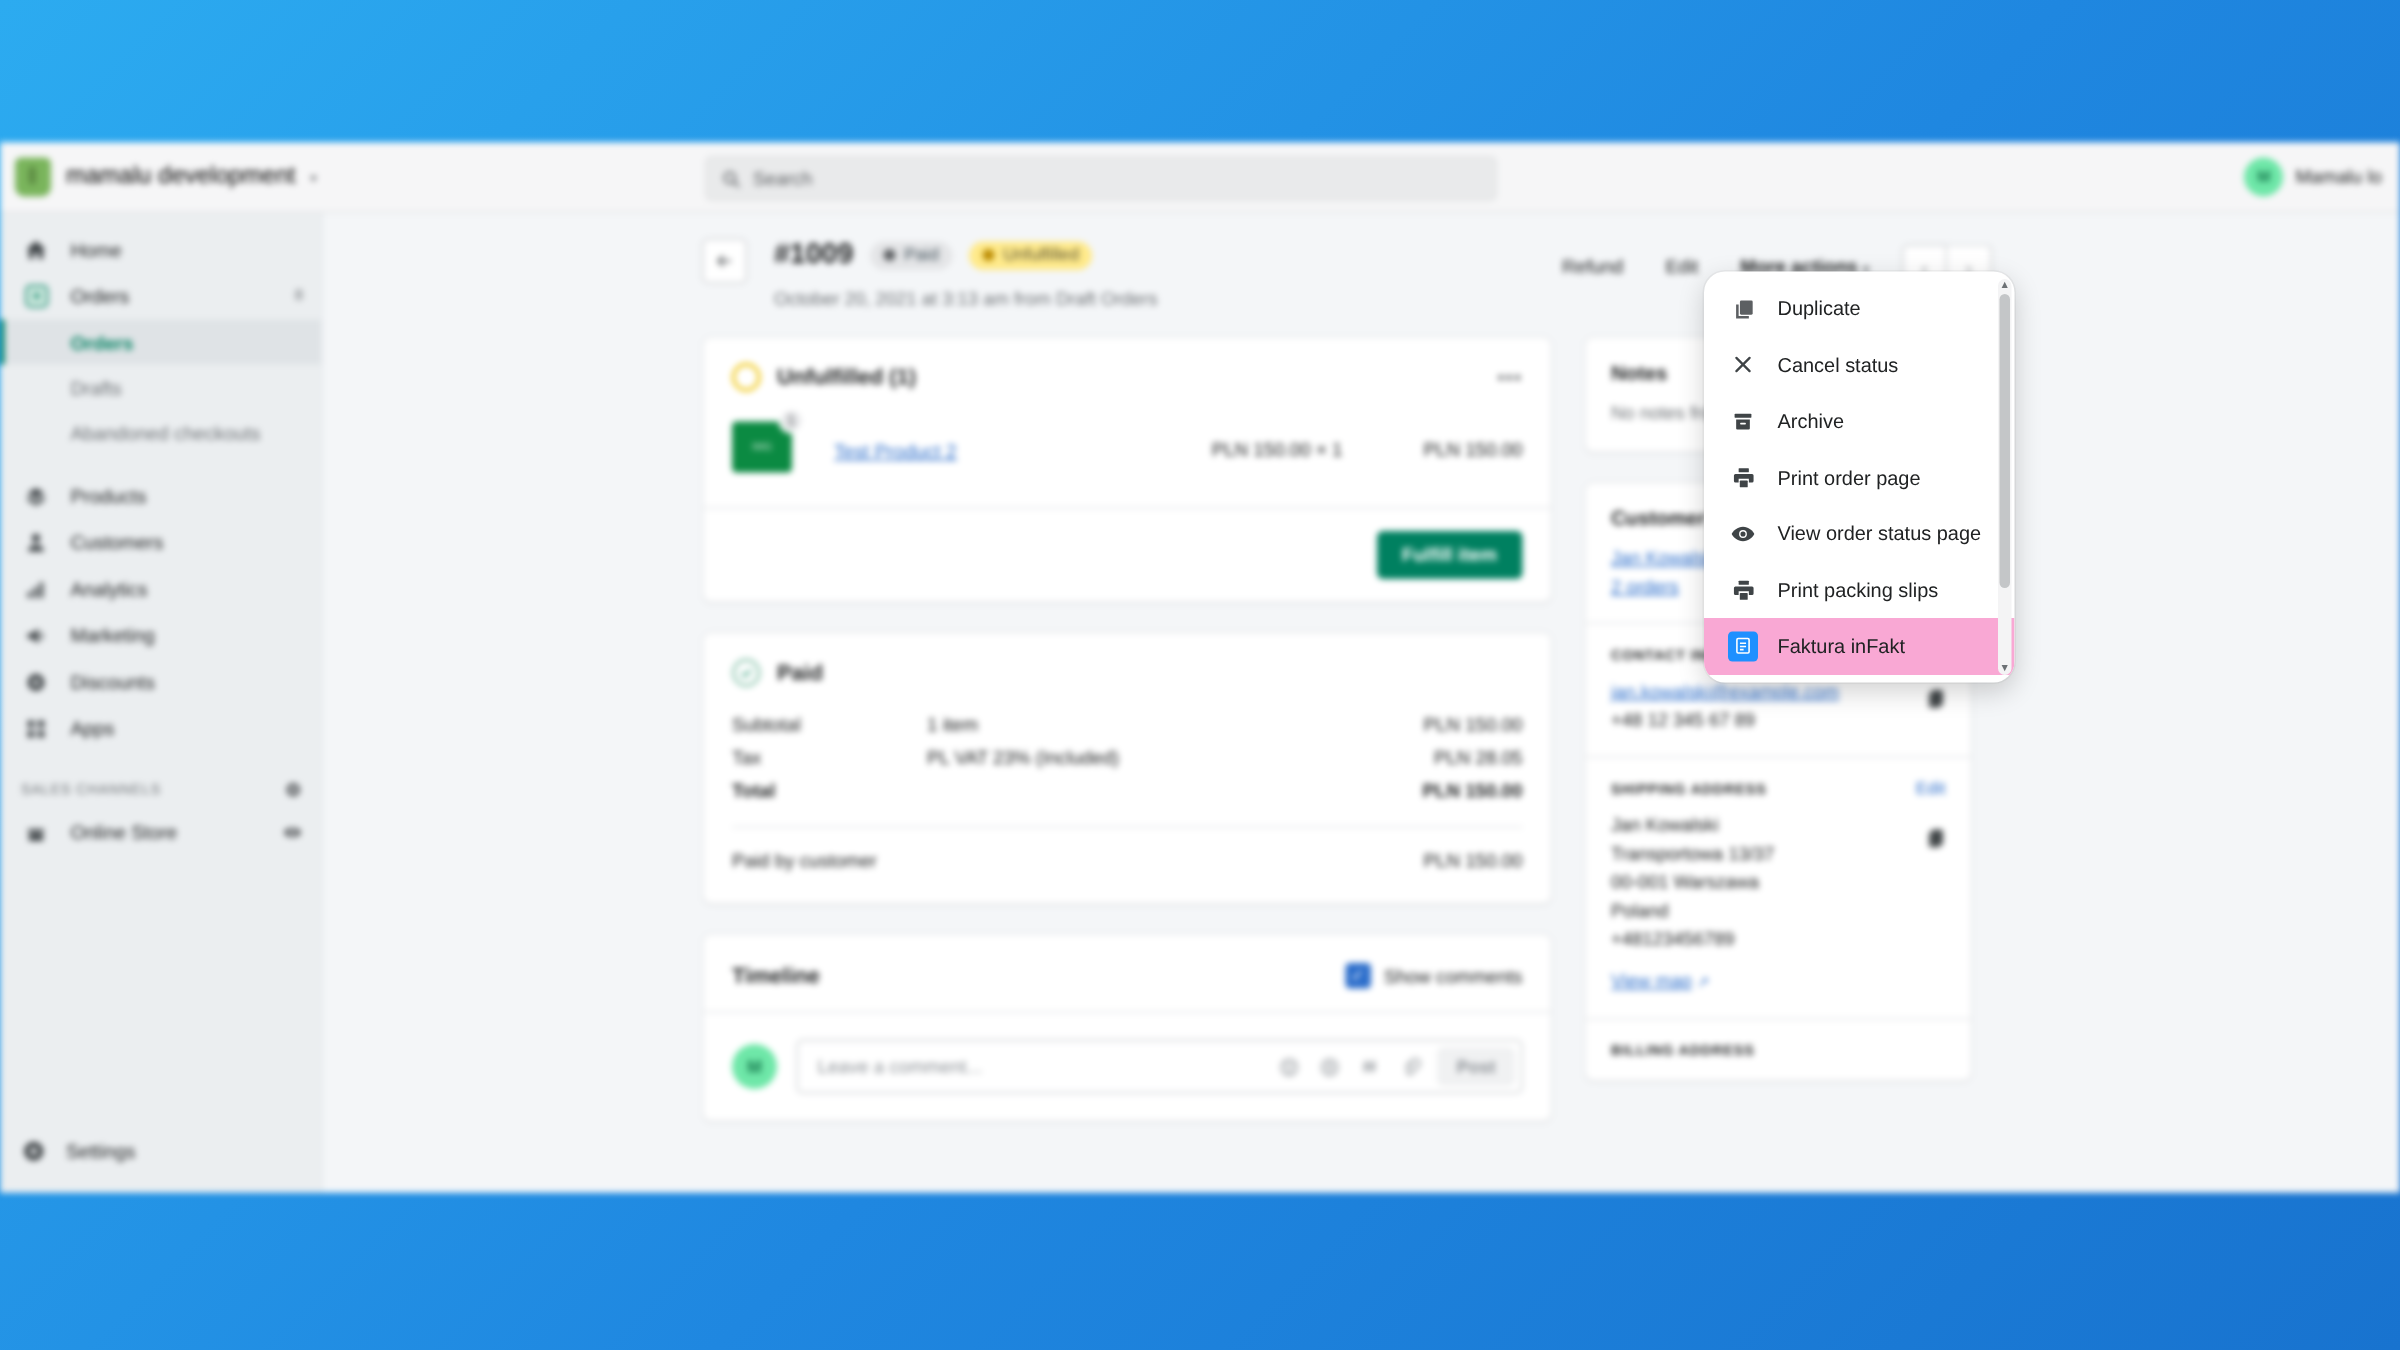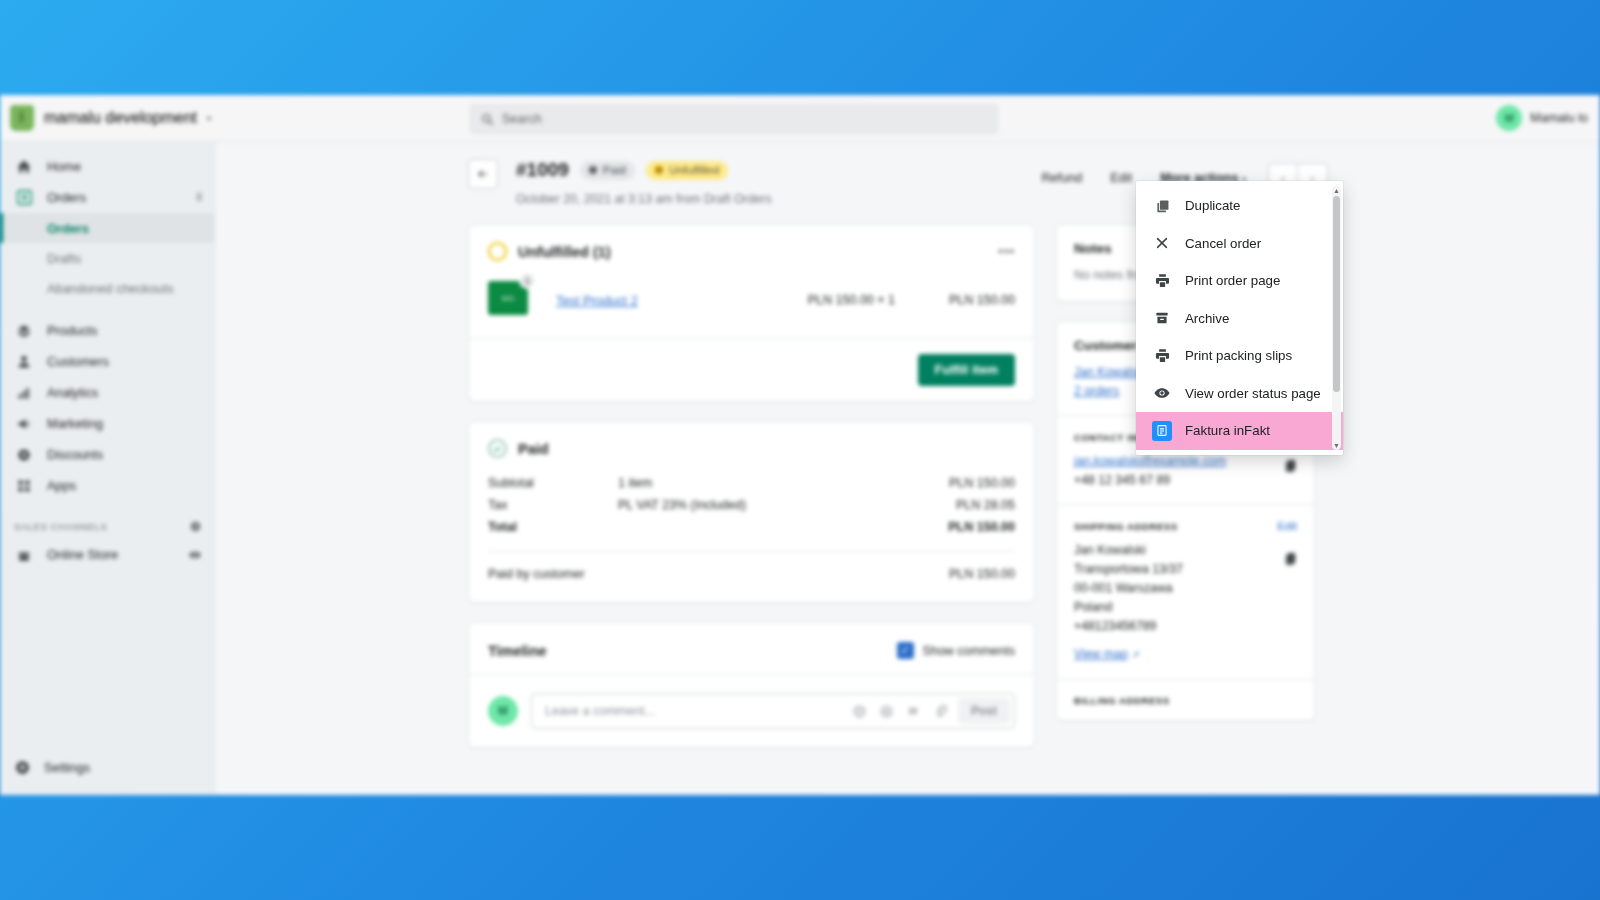--- a/index.html
+++ b/index.html
@@ -216,21 +216,21 @@
     font-weight: bold; display: flex; align-items: center;
   }
   .sec-label .lnk { margin-left: auto; font-size: 11.5px; color: #2c6ecb; font-weight: normal; letter-spacing: 0; text-transform: none; }
   .sec-text { font-size: 12.3px; color: #202223; line-height: 1.55; padding-top: 9px; }
   .sec-text a, .link { color: #2c6ecb; text-decoration: underline; }
   .copy-ico { position: absolute; right: 17px; color: #5c5f62; }
 
   
   .dropdown {
     position: absolute; left: 1136px; top: 181px; width: 207px; height: 274px;
-    background: #fff; border-radius: 2px;
+    background: #fff; border-radius: 14px;
     box-shadow: 0 0 0 1px rgba(63,63,68,.05), 0 6px 18px rgba(0,0,0,.18);
     overflow: hidden; z-index: 50;
   }
   .dd-list { padding: 6px 0; }
   .dd-item {
     display: flex; align-items: center; gap: 13px; height: 37.5px; padding: 0 14px 0 16px;
     font-size: 13.3px; color: #202223;
   }
   .dd-item.hl { background: #f9a8d4; }
   .dd-ico { width: 20px; height: 20px; display: flex; align-items: center; justify-content: center; flex: 0 0 20px; color: #5c5f62; }
@@ -631,65 +631,65 @@
         <span>Duplicate</span>
       </div>
 
       <div class="dd-item">
         <span class="dd-ico">
           <svg width="16" height="16" viewBox="0 0 20 20" fill="none" stroke="#3f4447" stroke-width="1.9" stroke-linecap="round">
             <line x1="4.5" y1="4.5" x2="15.5" y2="15.5"></line>
               <line x1="15.5" y1="4.5" x2="4.5" y2="15.5"></line>
           </svg>
         </span>
-        <span>Cancel order</span>
+        <span>Cancel status</span>
+      </div>
+
+      <div class="dd-item">
+        <span class="dd-ico">
+          <svg width="16" height="16" viewBox="0 0 20 20" fill="#3f4447">
+            <rect x="3" y="3.5" width="14" height="3.4" rx=".7"></rect>
+            <path d="M4.3 8.3h11.4v7.5a.9.9 0 0 1-.9.9H5.2a.9.9 0 0 1-.9-.9z"></path>
+            <rect x="7.6" y="11" width="4.8" height="1.5" rx=".6" fill="#fff"></rect>
+          </svg>
+        </span>
+        <span>Archive</span>
       </div>
 
       <div class="dd-item">
         <span class="dd-ico">
           <svg width="17" height="17" viewBox="0 0 20 20" fill="#3f4447">
             <rect x="6" y="2.5" width="8" height="3.2" rx=".5"></rect>
             <path d="M3.5 7h13a1.2 1.2 0 0 1 1.2 1.2v4.3a1.2 1.2 0 0 1-1.2 1.2H14v-3H6v3H3.5a1.2 1.2 0 0 1-1.2-1.2V8.2A1.2 1.2 0 0 1 3.5 7z"></path>
             <rect x="6.9" y="12.2" width="6.2" height="5.3" rx=".5"></rect>
           </svg>
         </span>
         <span>Print order page</span>
       </div>
 
       <div class="dd-item">
         <span class="dd-ico">
-          <svg width="16" height="16" viewBox="0 0 20 20" fill="#3f4447">
-            <rect x="3" y="3.5" width="14" height="3.4" rx=".7"></rect>
-            <path d="M4.3 8.3h11.4v7.5a.9.9 0 0 1-.9.9H5.2a.9.9 0 0 1-.9-.9z"></path>
-            <rect x="7.6" y="11" width="4.8" height="1.5" rx=".6" fill="#fff"></rect>
+          <svg width="18" height="18" viewBox="0 0 20 20" fill="#3f4447">
+            <path d="M10 4.6c-4 0-7.3 3-8.4 5.4 1.1 2.4 4.4 5.4 8.4 5.4s7.3-3 8.4-5.4C17.3 7.6 14 4.6 10 4.6z"></path>
+            <circle cx="10" cy="10" r="2.9" fill="#fff"></circle>
+            <circle cx="10" cy="10" r="1.9"></circle>
           </svg>
         </span>
-        <span>Archive</span>
+        <span>View order status page</span>
       </div>
 
       <div class="dd-item">
         <span class="dd-ico">
           <svg width="17" height="17" viewBox="0 0 20 20" fill="#3f4447">
             <rect x="6" y="2.5" width="8" height="3.2" rx=".5"></rect>
             <path d="M3.5 7h13a1.2 1.2 0 0 1 1.2 1.2v4.3a1.2 1.2 0 0 1-1.2 1.2H14v-3H6v3H3.5a1.2 1.2 0 0 1-1.2-1.2V8.2A1.2 1.2 0 0 1 3.5 7z"></path>
             <rect x="6.9" y="12.2" width="6.2" height="5.3" rx=".5"></rect>
           </svg>
         </span>
         <span>Print packing slips</span>
-      </div>
-
-      <div class="dd-item">
-        <span class="dd-ico">
-          <svg width="18" height="18" viewBox="0 0 20 20" fill="#3f4447">
-            <path d="M10 4.6c-4 0-7.3 3-8.4 5.4 1.1 2.4 4.4 5.4 8.4 5.4s7.3-3 8.4-5.4C17.3 7.6 14 4.6 10 4.6z"></path>
-            <circle cx="10" cy="10" r="2.9" fill="#fff"></circle>
-            <circle cx="10" cy="10" r="1.9"></circle>
-          </svg>
-        </span>
-        <span>View order status page</span>
       </div>
 
       <div class="dd-item hl">
         <span class="dd-ico">
           <span class="infakt-ico">
             <svg width="12" height="13" viewBox="0 0 14 16" fill="none" stroke="#fff" stroke-width="1.3">
               <rect x="2" y="2" width="10" height="12" rx="1"></rect>
               <line x1="4.5" y1="6" x2="9.5" y2="6"></line>
               <line x1="4.5" y1="8.6" x2="9.5" y2="8.6"></line>
               <line x1="4.5" y1="11.2" x2="7.5" y2="11.2"></line>

